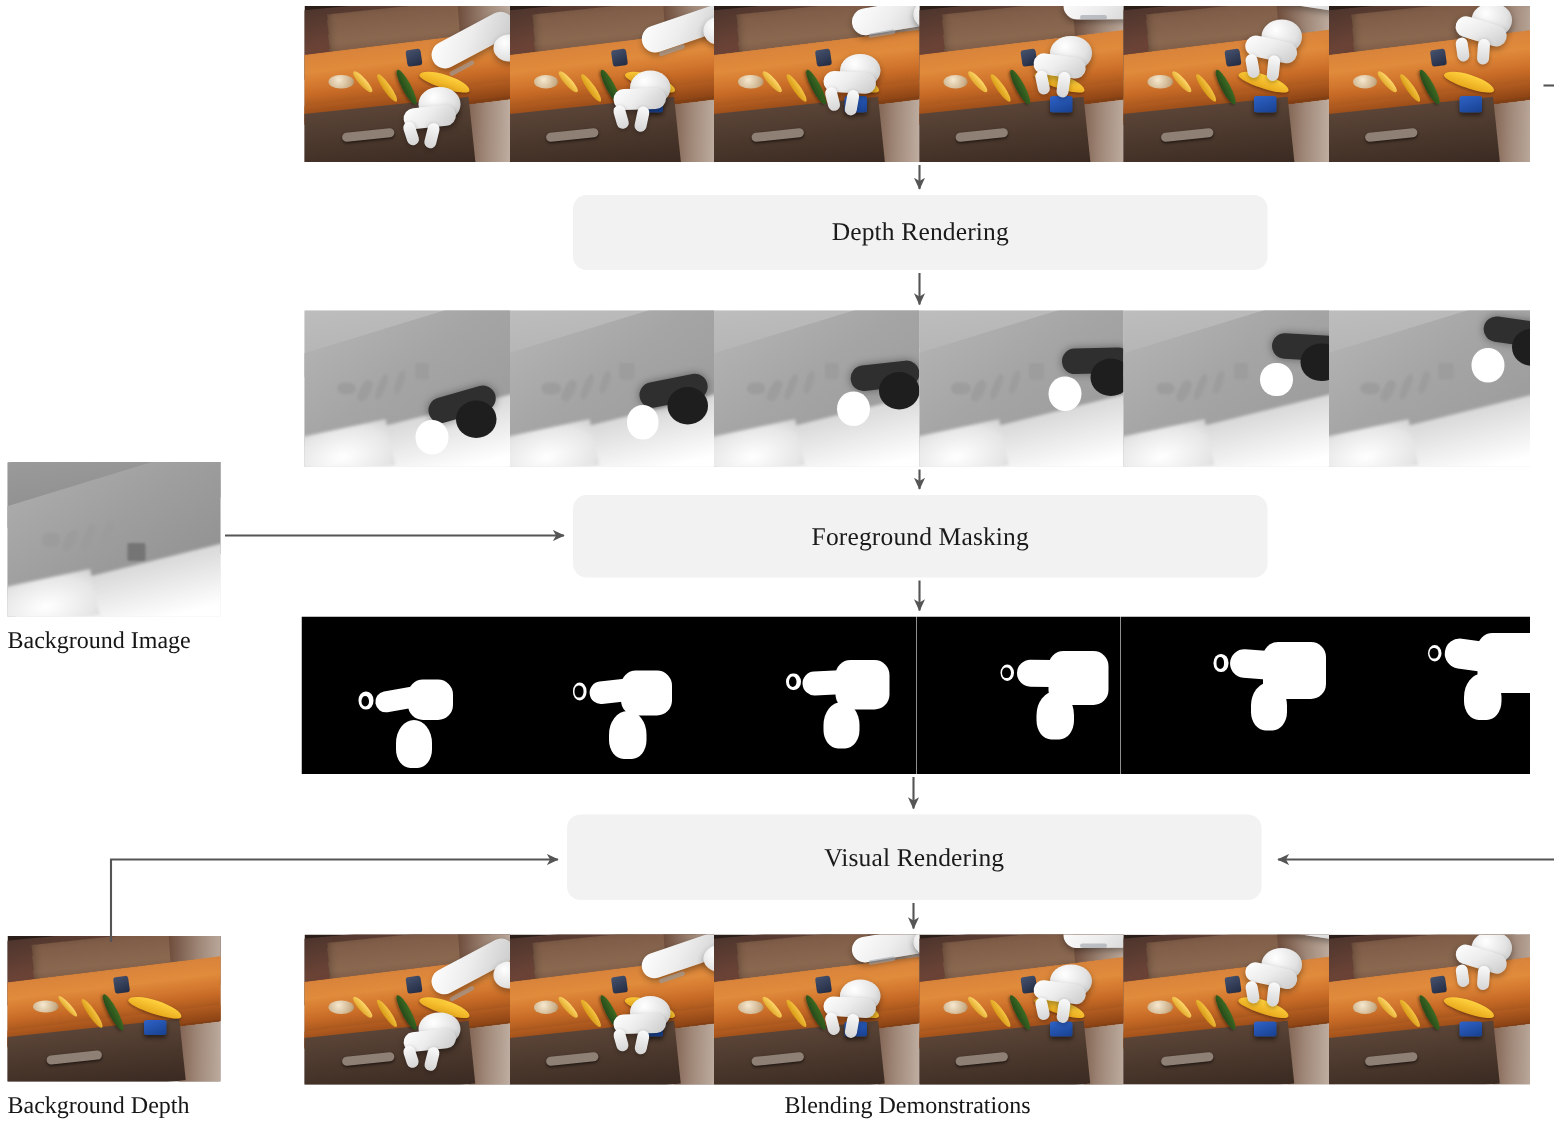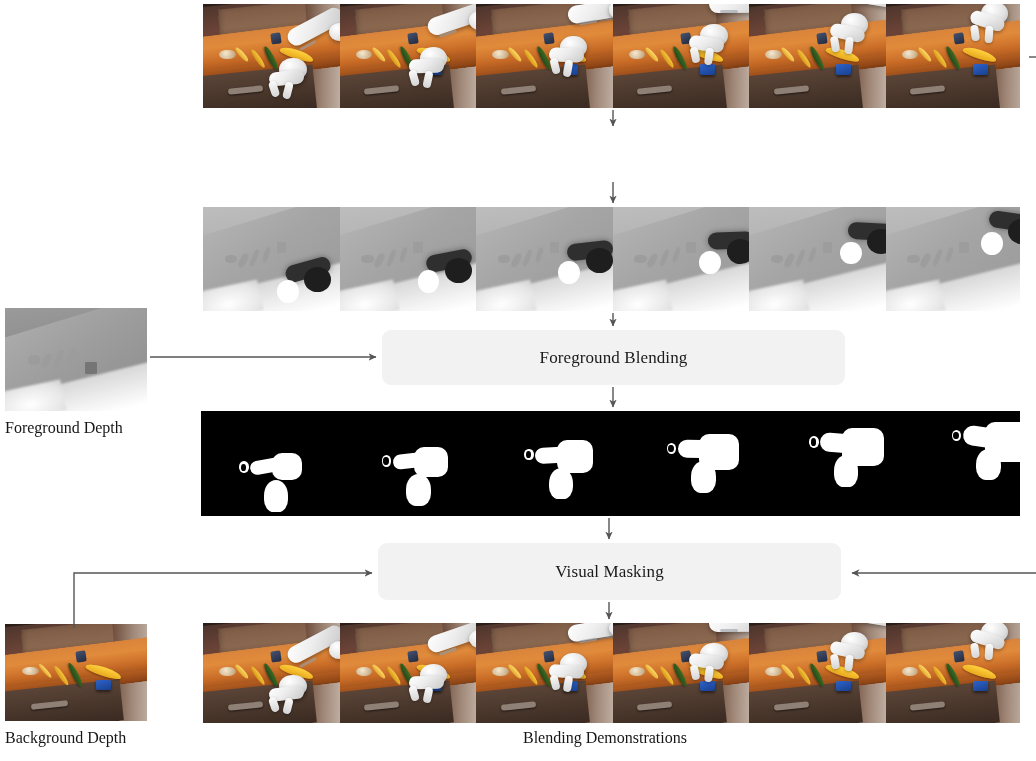--- a/index.html
+++ b/index.html
@@ -383,20 +383,23 @@
     <div class="finger" style="left:63%; top:20%; width:6%; height:15%;
          transform:rotate(-8deg);"></div>
     <div class="finger" style="left:73%; top:21%; width:6%; height:16%;
          transform:rotate(4deg);"></div>
 
   </div>
         </div>
       </div>
     </div>
 
+  <div class="proc-box" style="left:382px; top:130px; width:463px; height:50px;">
+    <span class="proc-label">Depth Rendering</span>
+  </div>
 
   <div class="strip" style="left:203px; top:207px; width:817px; height:104px;">
   <div class="tile" style="width: 136.5px; height: 100%;">
         <div class="scene-depth">
     <div class="dfar"></div>
     <div class="dtable"></div>
     <div class="dobj" style="left:16%; top:46%; width:9%;  height:8%;"></div>
     <div class="dobj" style="left:27%; top:44%; width:5%;  height:14%; transform:rotate(28deg);"></div>
     <div class="dobj" style="left:36%; top:40%; width:4%;  height:17%; transform:rotate(22deg);"></div>
     <div class="dobj" style="left:45%; top:38%; width:4%;  height:15%; transform:rotate(18deg);"></div>
@@ -502,24 +505,24 @@
       <div class="dtable" style="background:linear-gradient(160deg,#adadad 0%,#9d9d9d 50%,#8f8f8f 100%);"></div>
       <div class="dobj" style="left:16%; top:46%; width:9%;  height:9%;"></div>
       <div class="dobj" style="left:27%; top:44%; width:5%;  height:15%; transform:rotate(28deg);"></div>
       <div class="dobj" style="left:36%; top:40%; width:4%;  height:18%; transform:rotate(22deg);"></div>
       <div class="dobj" style="left:45%; top:38%; width:4%;  height:16%; transform:rotate(18deg);"></div>
       <div class="dobj" style="left:56%; top:52%; width:9%;  height:12%; border-radius:10%; background:#6f6f6f;"></div>
       <div class="dnear"></div>
       <div class="dnear2"></div>
     </div>
     </div>
-  <div class="caption" style="left:5px; top:419px;">Foreground Depth</div>
+  <div class="caption" style="left:5px; top:419px;">Background Image</div>
 
   <div class="proc-box" style="left:382px; top:330px; width:463px; height:55px;">
-    <span class="proc-label">Foreground Blending</span>
+    <span class="proc-label">Foreground Masking</span>
   </div>
 
   <div class="strip" style="left:201px; top:411px; width:819px; height:105px;">
   <div class="tile" style="width: 136.5px; height: 100%;">
         <div class="scene-mask">
     <div class="m" style="left:36%; top:46%; width:26%; height:13%;
          border-radius:18px; transform:rotate(-10deg);"></div>
     <div class="m" style="left:52%; top:40%; width:22%; height:26%;
          border-radius:10px;"></div>
     <div class="m" style="left:28%; top:48%; width:7%; height:11%;
@@ -596,21 +599,21 @@
          border-radius:50%;"></div>
     <div class="m" style="left:51%; top:20%; width:4%; height:7%;
          border-radius:50%; background:#000;"></div>
     <div class="m" style="left:68%; top:36%; width:18%; height:30%;
          border-radius:50% 50% 40% 40%;"></div>
   </div>
       </div>
     </div>
 
   <div class="proc-box" style="left:378px; top:543px; width:463px; height:57px;">
-    <span class="proc-label">Visual Masking</span>
+    <span class="proc-label">Visual Rendering</span>
   </div>
 
   <div class="thumb" style="left:5px; top:624px; width:142px; height:97px;">
   <div class="scene-rgb">
       <div class="wall-back"></div>
       <div class="wall-panel"></div>
       <div class="right-wall"></div>
       <div class="counter"></div>
       <div class="counter-lip"></div>
       <div class="cabinet"></div>

